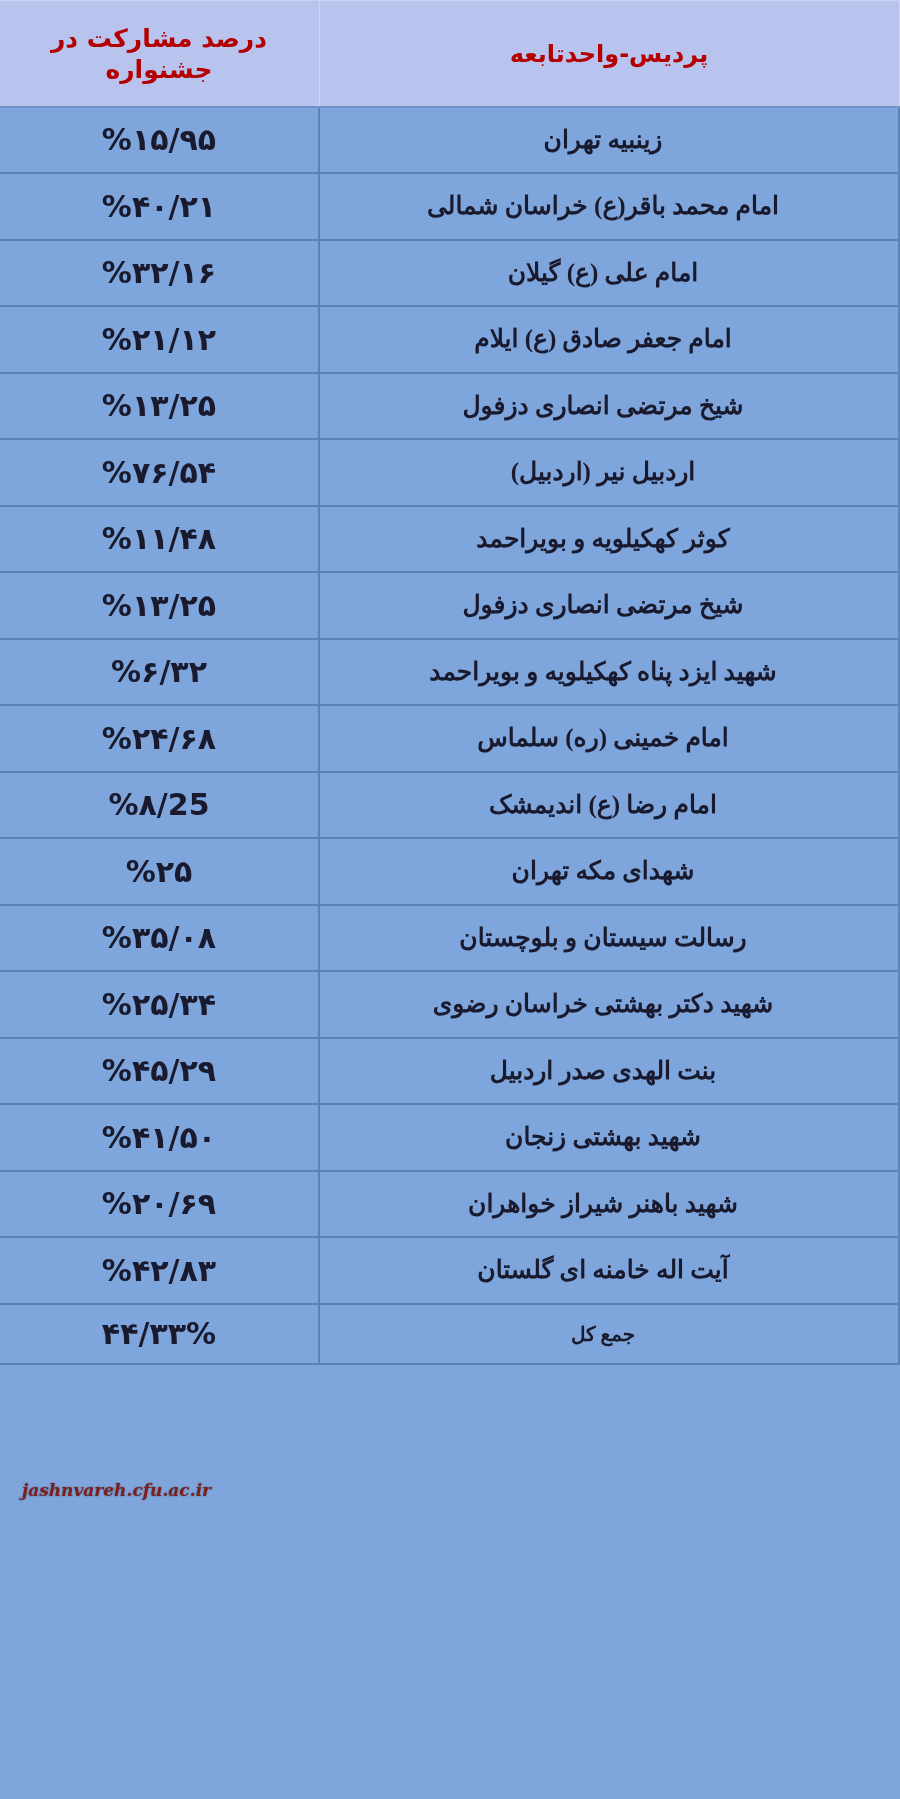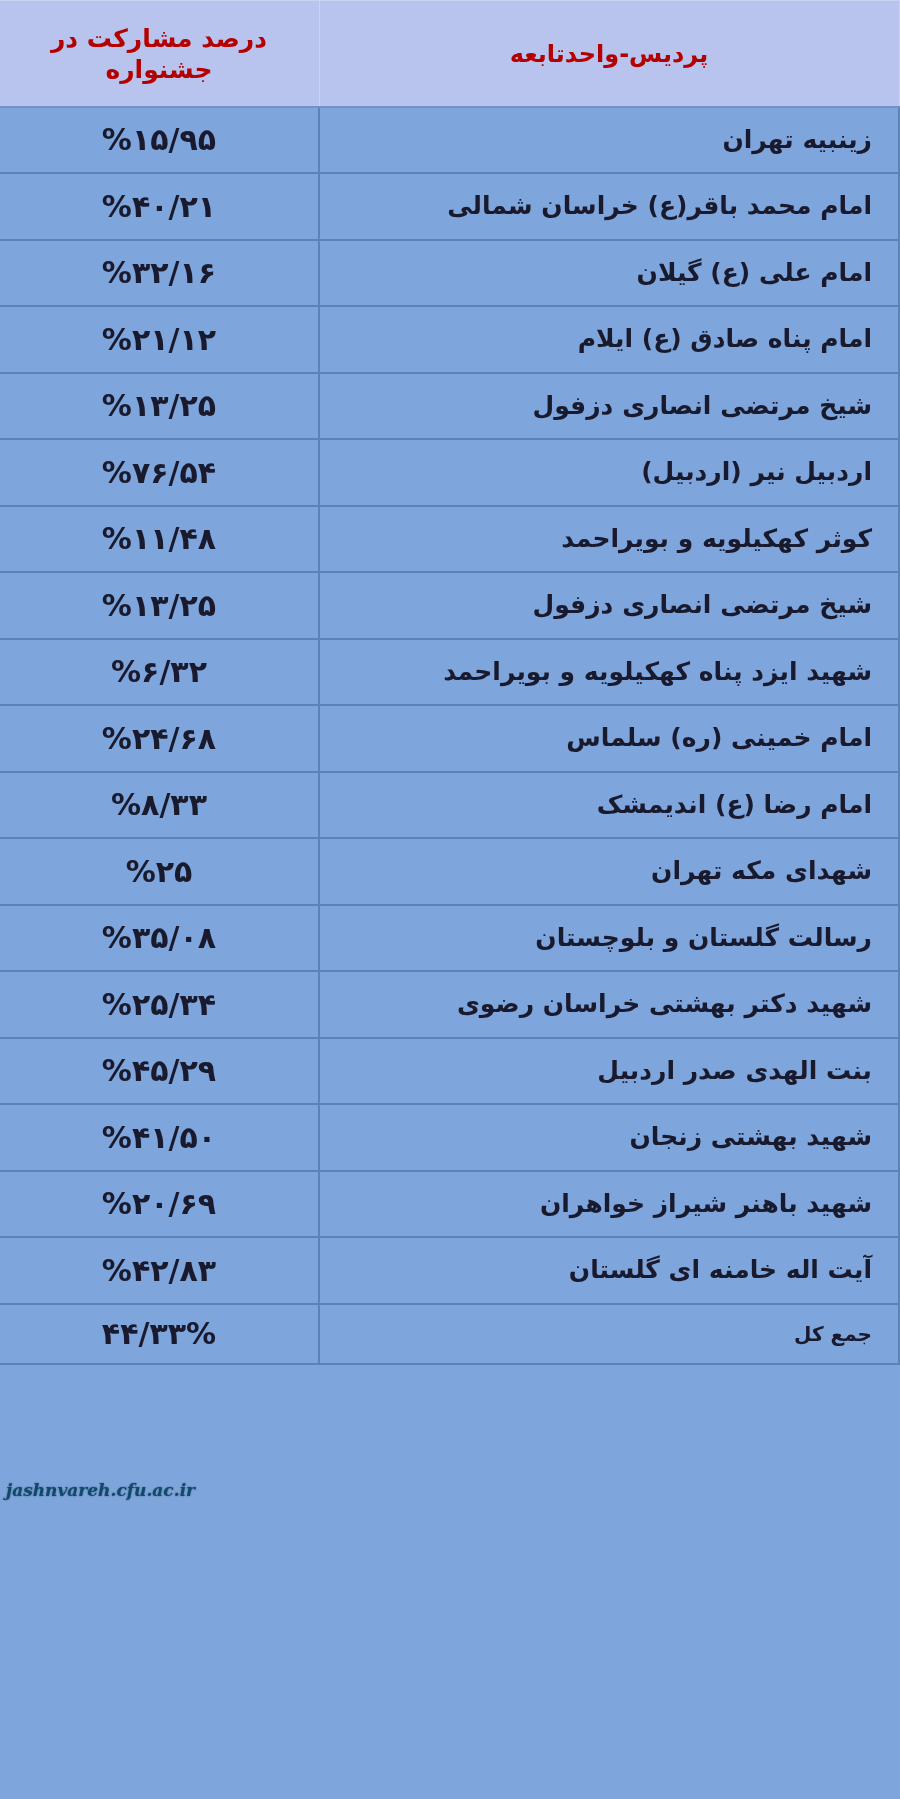--- a/index.html
+++ b/index.html
@@ -49,47 +49,48 @@
     border-top: 2px solid #b8cbe6;
     border-bottom: 2px solid #5d82b5;
     border-left: 2px solid #5d82b5;
     border-right: 2px solid #5d82b5;
     color: #1a1a2e;
     font-weight: bold;
     vertical-align: middle;
     line-height: 1.3;
   }
   td.cell-name {
-    text-align: right;
+    text-align: center;
     font-size: 25px;
     padding: 16px 26px 16px 14px;
+    font-family: Liberation Serif, serif;
   }
   td.cell-pct {
     text-align: center;
     font-size: 30px;
     padding: 0 8px;
     letter-spacing: 0.5px;
   }
   tr.total td {
     background: #7fa6dc;
     color: #c00000;
     border-bottom: 2px solid #5d82b5;
   }
   tr.total td.cell-name { font-size: 20px; }
   tr.total td.cell-pct  { font-size: 30px; margin-left: 12px; }
 
   .watermark {
     position: absolute;
-    left: 6px;
+    left: 22px;
     bottom: 4px;
     font-family: "DejaVu Serif", "Liberation Serif", serif;
     font-style: italic;
     font-weight: bold;
     font-size: 17px;
-    color: #0c4a6e;
+    color: #7f1d1d;
     text-shadow: 0 0 2px rgba(0,0,0,0.45);
     direction: ltr;
   }
 </style>
 </head>
 <body>
 
 <div class="table-wrap">
   <table class="stats">
     <colgroup>
@@ -109,21 +110,21 @@
       </tr>
       <tr>
         <td class="cell-name">امام محمد باقر(ع) خراسان شمالی</td>
         <td class="cell-pct">%۴۰/۲۱</td>
       </tr>
       <tr>
         <td class="cell-name">امام علی (ع) گیلان</td>
         <td class="cell-pct">%۳۲/۱۶</td>
       </tr>
       <tr>
-        <td class="cell-name">امام پناه صادق (ع) ایلام</td>
+        <td class="cell-name">امام جعفر صادق (ع) ایلام</td>
         <td class="cell-pct">%۲۱/۱۲</td>
       </tr>
       <tr>
         <td class="cell-name">شیخ مرتضی انصاری دزفول</td>
         <td class="cell-pct">%۱۳/۲۵</td>
       </tr>
       <tr>
         <td class="cell-name">اردبیل نیر (اردبیل)</td>
         <td class="cell-pct">%۷۶/۵۴</td>
       </tr>
@@ -138,28 +139,28 @@
       <tr>
         <td class="cell-name">شهید ایزد پناه کهکیلویه و بویراحمد</td>
         <td class="cell-pct">%۶/۳۲</td>
       </tr>
       <tr>
         <td class="cell-name">امام خمینی (ره) سلماس</td>
         <td class="cell-pct">%۲۴/۶۸</td>
       </tr>
       <tr>
         <td class="cell-name">امام رضا (ع) اندیمشک</td>
-        <td class="cell-pct">%۸/۳۳</td>
+        <td class="cell-pct">%۸/25</td>
       </tr>
       <tr>
         <td class="cell-name">شهدای مکه تهران</td>
         <td class="cell-pct">%۲۵</td>
       </tr>
       <tr>
-        <td class="cell-name">رسالت گلستان و بلوچستان</td>
+        <td class="cell-name">رسالت سیستان و بلوچستان</td>
         <td class="cell-pct">%۳۵/۰۸</td>
       </tr>
       <tr>
         <td class="cell-name">شهید دکتر بهشتی خراسان رضوی</td>
         <td class="cell-pct">%۲۵/۳۴</td>
       </tr>
       <tr>
         <td class="cell-name">بنت الهدی صدر اردبیل</td>
         <td class="cell-pct">%۴۵/۲۹</td>
       </tr>

